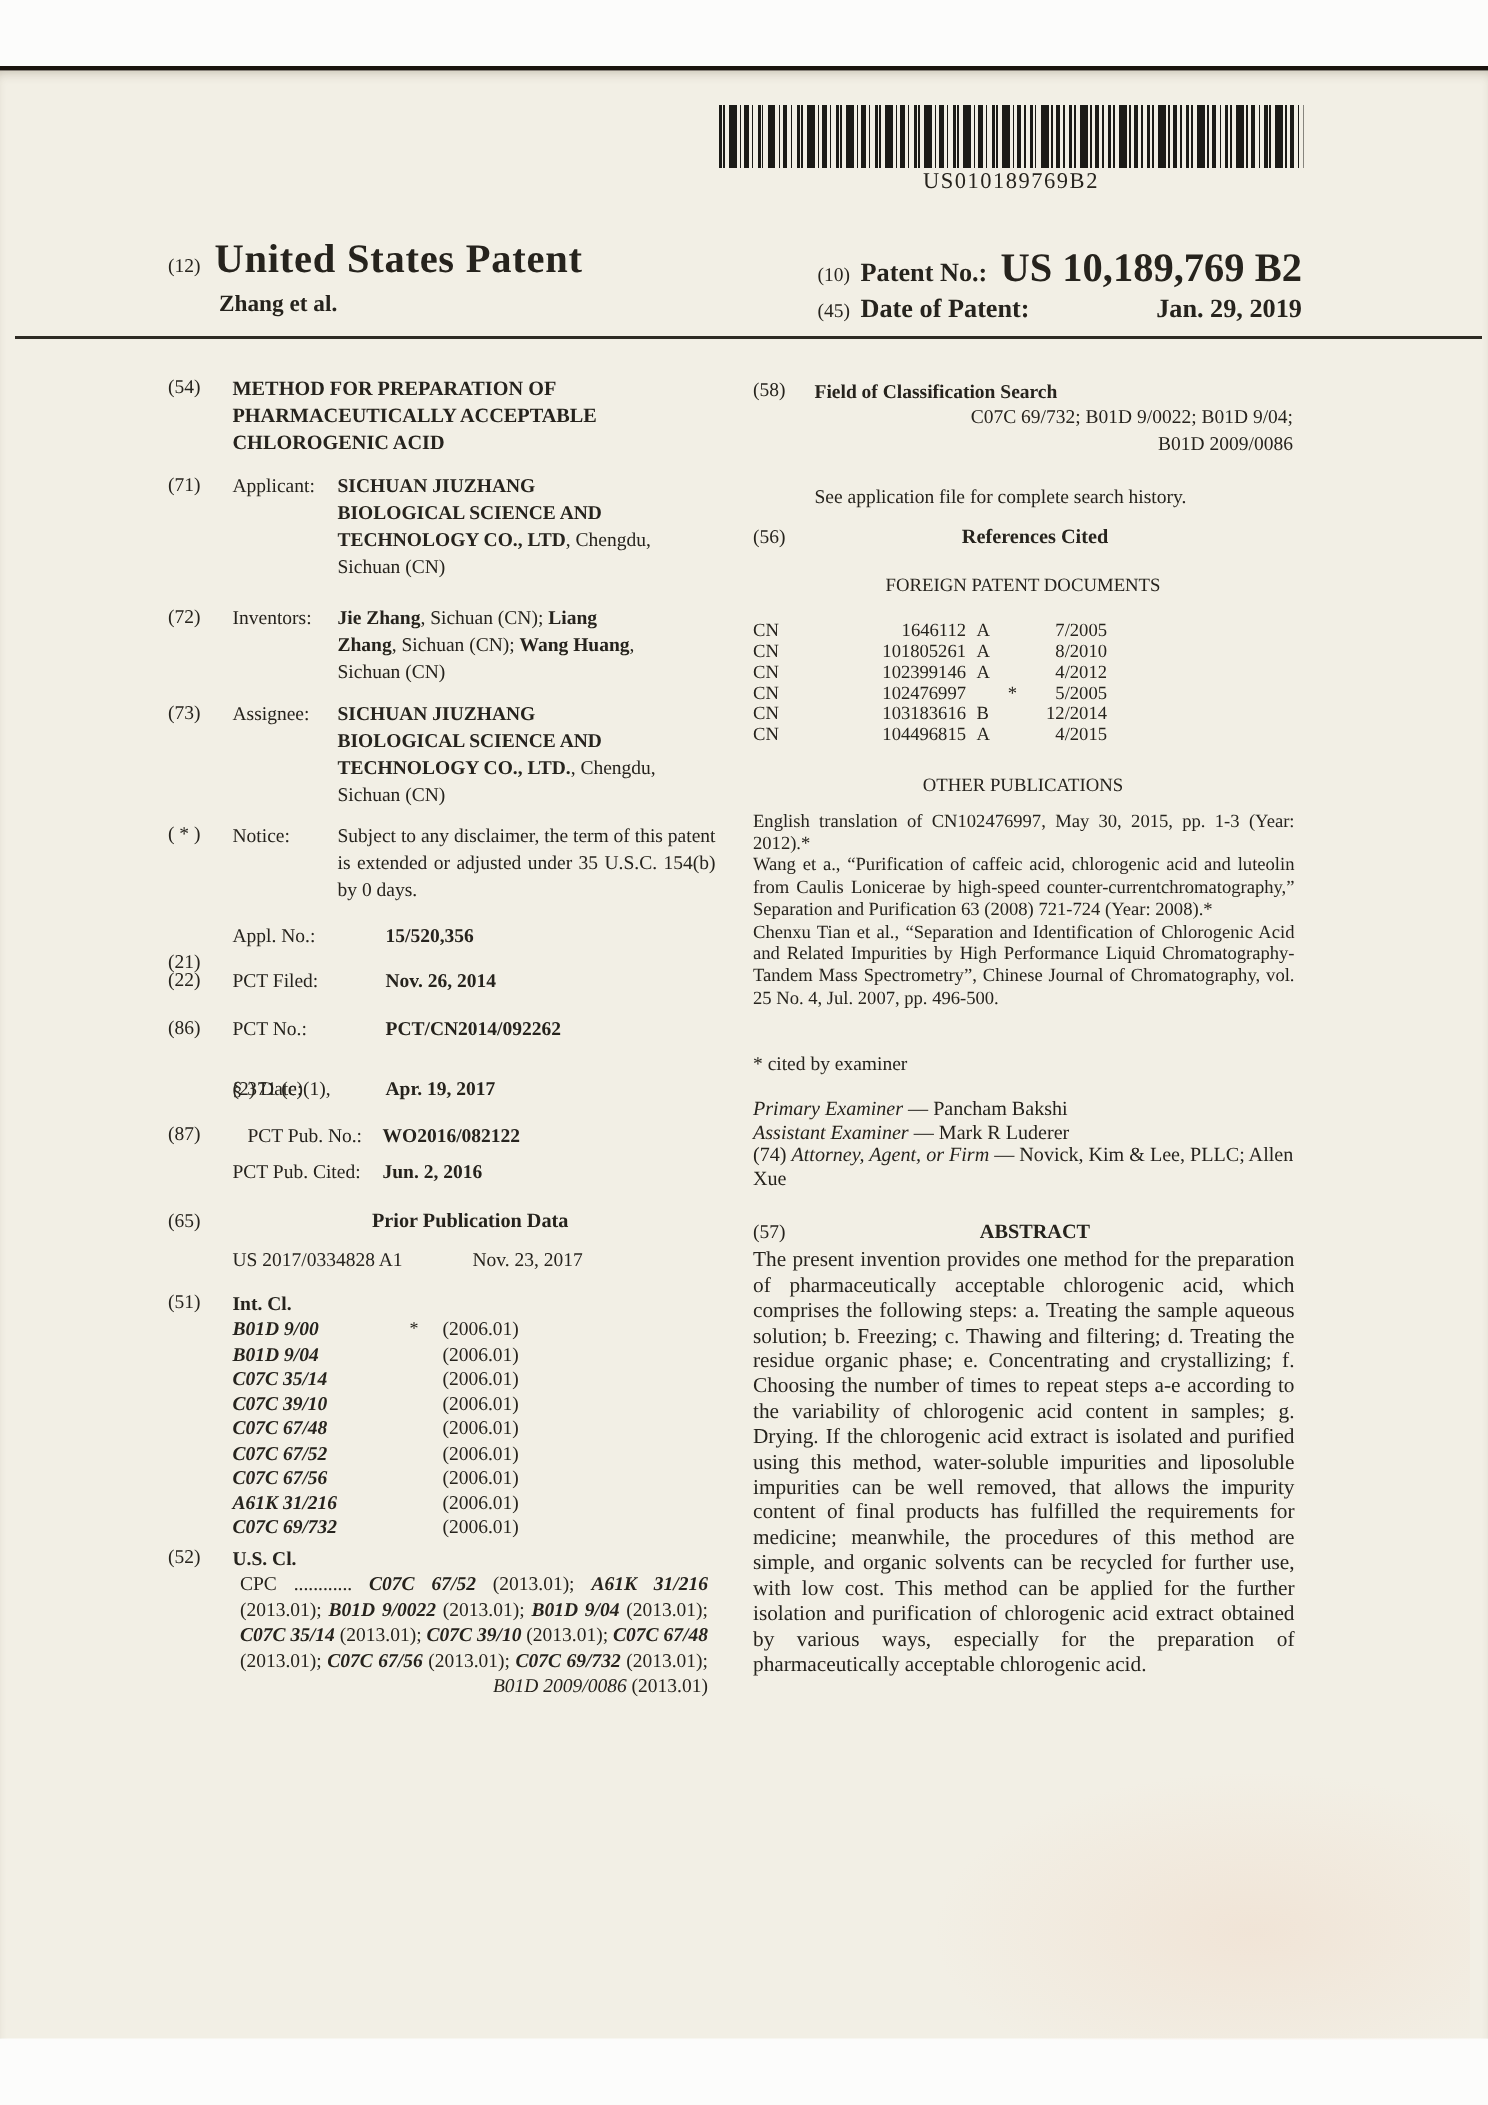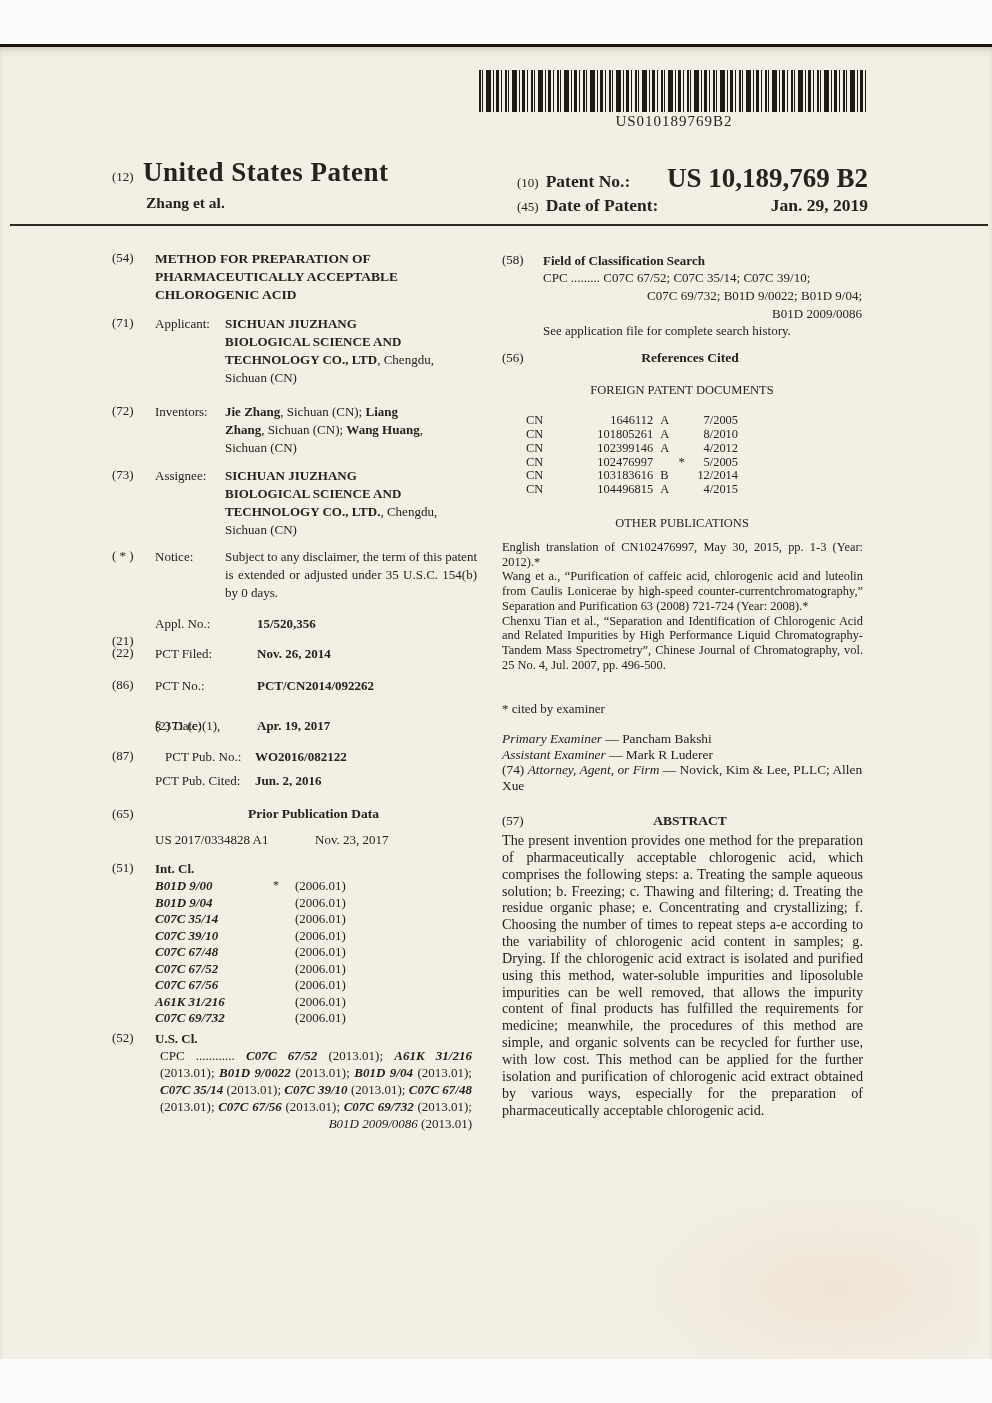--- a/index.html
+++ b/index.html
@@ -19,28 +19,28 @@
   .rt{text-align:right;}
   .barcode{background:repeating-linear-gradient(90deg,
       #1c1b17 0px,#1c1b17 2px,rgba(0,0,0,0) 2px,rgba(0,0,0,0) 3px,
       #1c1b17 3px,#1c1b17 4px,rgba(0,0,0,0) 4px,rgba(0,0,0,0) 7px,
       #1c1b17 7px,#1c1b17 12px,rgba(0,0,0,0) 12px,rgba(0,0,0,0) 14px,
       #1c1b17 14px,#1c1b17 15px,rgba(0,0,0,0) 15px,rgba(0,0,0,0) 17px,
       #1c1b17 17px,#1c1b17 20px,rgba(0,0,0,0) 20px,rgba(0,0,0,0) 22px,
       #1c1b17 22px,#1c1b17 23px,rgba(0,0,0,0) 23px,rgba(0,0,0,0) 26px);}
   .hr-main{background:#2e2b24;height:2px;}
   .hdr-row{display:flex;align-items:baseline;}
-  .hdr-row .n{font-size:13px;margin-right:7px;}
+  .hdr-row .n{font-size:13px;margin-right:7px;margin-left:28px;}
   .hdr-row .l{font-size:17.5px;font-weight:bold;}
   .hdr-row .sp{flex:1;}
   .icl-row{position:absolute;left:155px;display:flex;width:250px;font-size:13px;}
   .icl-code{width:118px;font-weight:bold;font-style:italic;}
   .icl-star{width:22px;font-size:12px;}
   .f-row{position:absolute;left:502px;display:flex;width:236px;font-size:12.4px;}
-  .f-c{width:36px;margin-left:24px;}
+  .f-c{width:36px;}
   .f-n{width:106px;text-align:right;}
   .f-k{width:20px;padding-left:7px;box-sizing:border-box;}
   .f-s{width:22px;text-align:center;}
   .f-d{width:52px;text-align:right;}
   .pubs p{margin:0;}
   .cpc52{text-align:justify;text-align-last:right;}
 </style>
 </head>
 <body>
 
@@ -180,21 +180,20 @@
 
   <span class="a num" style="left:112px;top:1030px;">(52)</span>
   <span class="a t13 b" style="left:155px;top:1030px;">U.S. Cl.</span>
   <div class="a cpc52" style="left:160px;top:1047px;width:312px;font-size:13px;line-height:17px;">
     <span>CPC ............ </span><span class="bi">C07C 67/52</span><span> (2013.01); </span><span class="bi">A61K 31/216</span><span> (2013.01); </span><span class="bi">B01D 9/0022</span><span> (2013.01); </span><span class="bi">B01D 9/04</span><span> (2013.01); </span><span class="bi">C07C 35/14</span><span> (2013.01); </span><span class="bi">C07C 39/10</span><span> (2013.01); </span><span class="bi">C07C 67/48</span><span> (2013.01); </span><span class="bi">C07C 67/56</span><span> (2013.01); </span><span class="bi">C07C 69/732</span><span> (2013.01); </span><span class="i">B01D 2009/0086</span><span> (2013.01)</span>
   </div>
 
   <span class="a num" style="left:502px;top:252px;">(58)</span>
   <span class="a t13 b" style="left:543px;top:252px;">Field of Classification Search</span>
   <div class="a t13" style="left:543px;top:269px;width:319px;">
-    <div>CPC ......... C07C 67/52; C07C 35/14; C07C 39/10;</div>
     <div class="rt">C07C 69/732; B01D 9/0022; B01D 9/04;</div>
     <div class="rt">B01D 2009/0086</div>
   </div>
   <span class="a t13" style="left:543px;top:322px;">See application file for complete search history.</span>
 
   <span class="a num" style="left:502px;top:350px;">(56)</span>
   <div class="a b ctr" style="left:540px;top:350px;width:300px;font-size:13.5px;">References Cited</div>
   <div class="a ctr" style="left:502px;top:383px;width:360px;font-size:12.5px;">FOREIGN PATENT DOCUMENTS</div>
 
   <div class="f-row" style="top:413px;">

